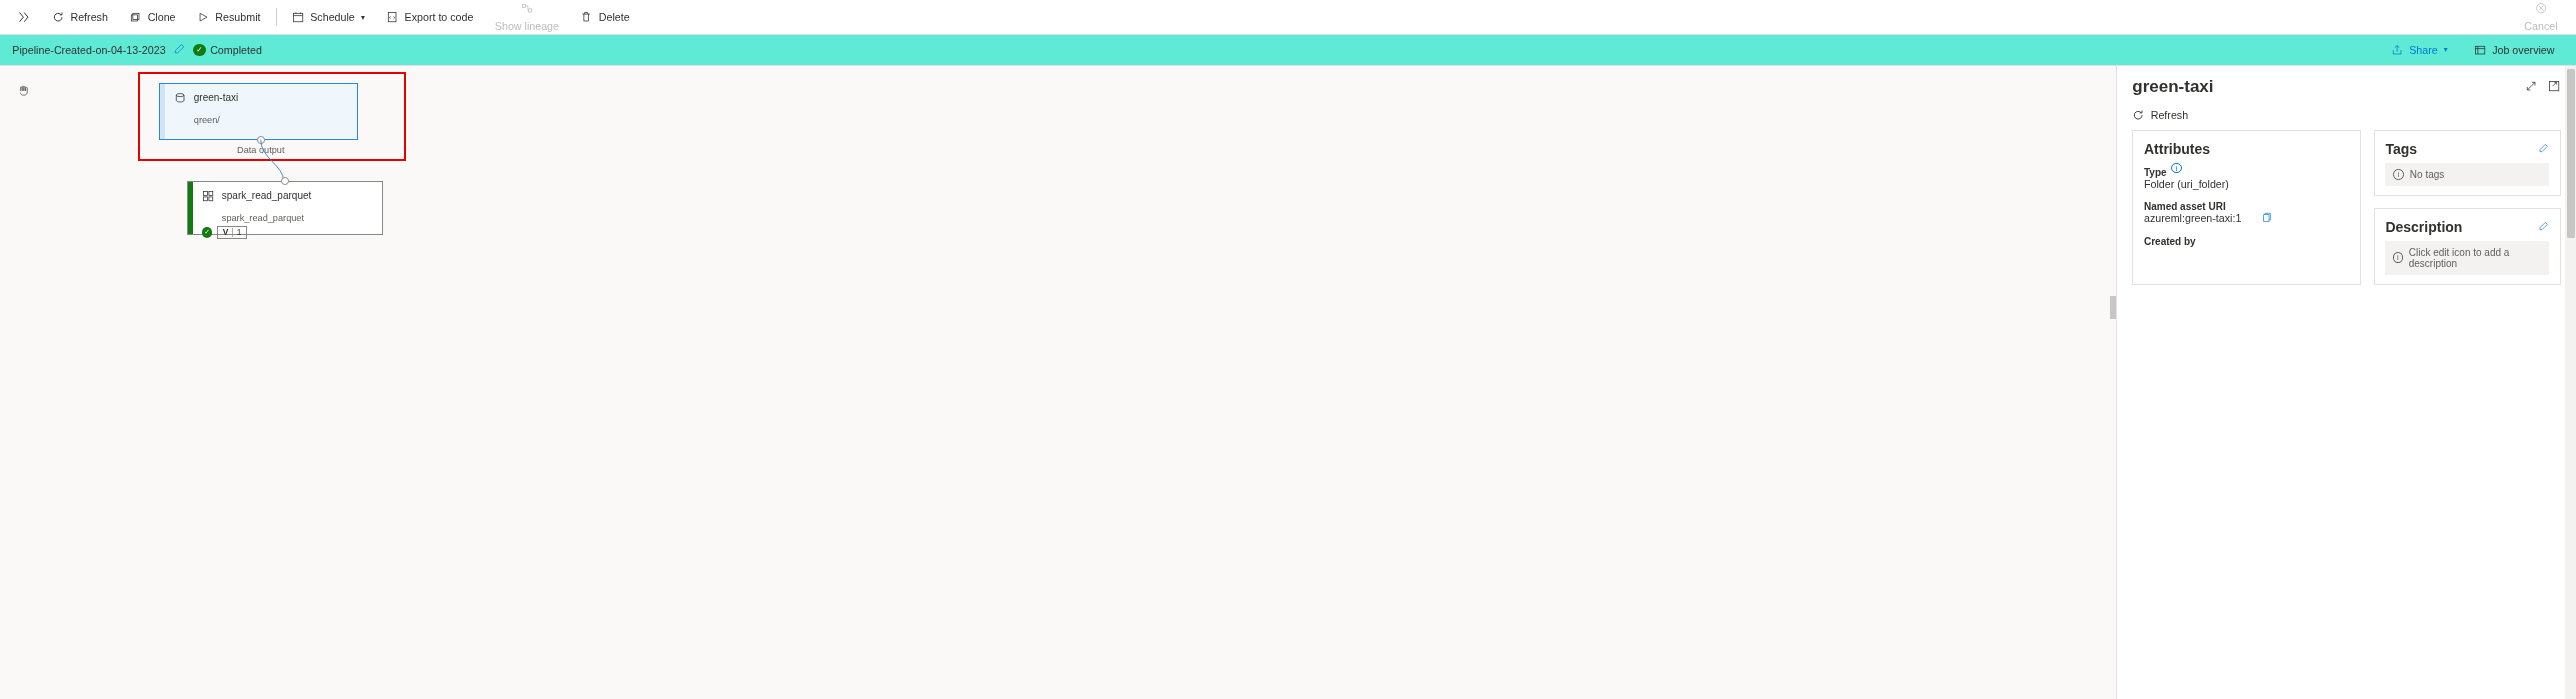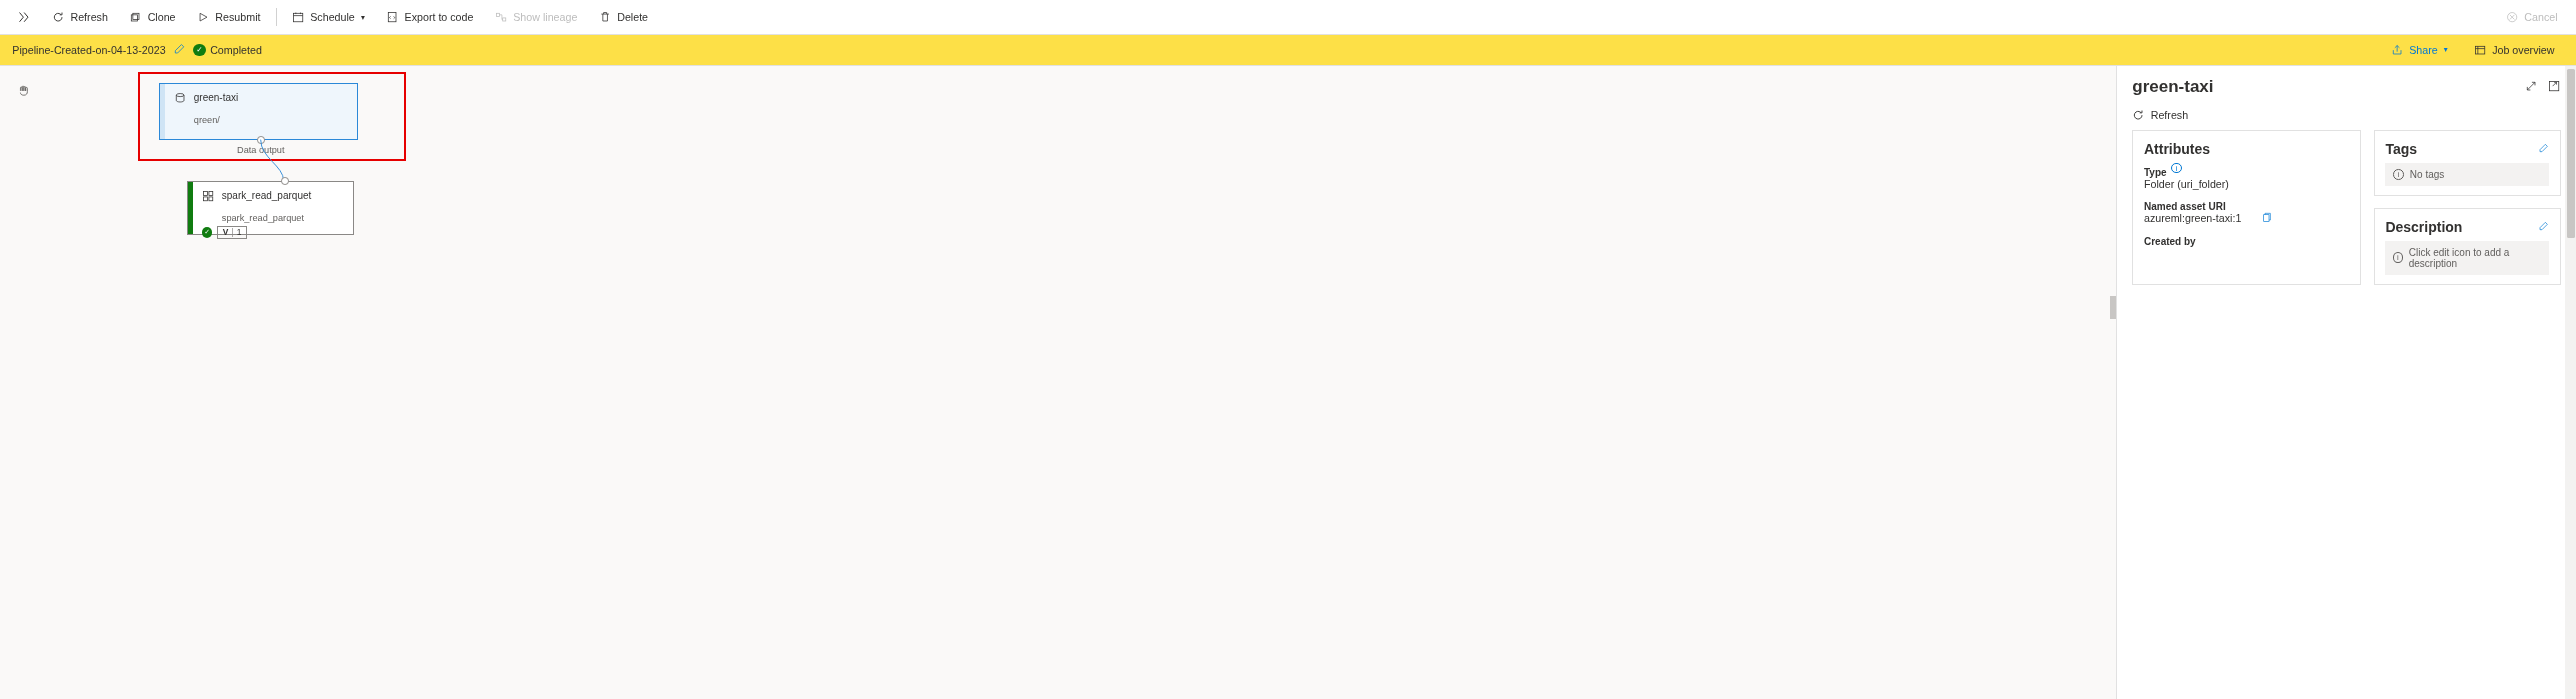--- a/index.html
+++ b/index.html
@@ -1,23 +1,23 @@
 <!DOCTYPE html>
 <html style="font-size:12.3px"><head>
 <meta charset="utf-8">
 <style>
   * { box-sizing: border-box; margin: 0; padding: 0; }
   body { font-family: "Segoe UI", -apple-system, BlinkMacSystemFont, sans-serif; font-size: 10.7px; color: #323130; background: #fff; width: 2576px; height: 699px; overflow: hidden; transform-origin: top left;}
   .toolbar { display:flex; align-items:center; height:35px; padding:0 7.7px; border-bottom:0.8px solid #e1e1e1; gap:0; }
   .tb-btn { display:inline-flex; align-items:center; gap:6.1px; padding:0 10.7px; height:31px; cursor:pointer; color:#323130; }
-  .tb-btn.disabled { color:#bdbdbd; cursor:default; }
+  .tb-btn.disabled { color:#bdbdbd; cursor:default;flex-direction:column; }
   .tb-sep { width:0.8px; height:18.4px; background:#d1d1d1; margin:0 4.6px; }
   .tb-spacer { flex:1; }
   .icon { width:12.3px; height:12.3px; display:inline-flex; align-items:center; justify-content:center; flex-shrink:0; }
-  .subbar { display:flex; align-items:center; height:31px; padding:0 12.3px; border-bottom:0.8px solid #e1e1e1; gap:7.7px; background:#fde047; }
+  .subbar { display:flex; align-items:center; height:31px; padding:0 12.3px; border-bottom:0.8px solid #e1e1e1; gap:7.7px; background:#5eead4; }
   .pipeline-name { font-size:10.7px; color:#323130; }
   .edit-pen { color:#0078d4; cursor:pointer; }
   .status-pill { display:inline-flex; align-items:center; gap:4.6px; }
   .status-circle { width:12.3px; height:12.3px; border-radius:50%; background:#107c10; display:flex; align-items:center; justify-content:center; color:#fff; font-size:7.7px; }
   .share-btn { display:inline-flex; align-items:center; gap:6.1px; color:#0078d4; cursor:pointer; padding:0 9.2px; }
   .overview-btn { display:inline-flex; align-items:center; gap:6.1px; cursor:pointer; padding:0 9.2px; }
   .main { display:flex; height:calc(100% - 66px); background:#faf9f8; }
   .canvas { flex:1; position:relative; background:#faf9f8; }
   .hand-cursor { position:absolute; top:18.4px; left:17px; color:#605e5c; }
   .highlight-box { position:absolute; border:2.3px solid #e60000; }
@@ -198,21 +198,21 @@
       </div>
       <div class="port" style="left:97px; bottom:-4.6px;"></div>
     </div>
     <div class="port-label" style="left:237px; top:79px;">Data output</div>
 
     <svg class="line" style="left:0; top:0;" width="460" height="230" viewBox="0 0 600 300">
       <path d="M340 96 C 340 120, 370 130, 370 150" stroke="#2b88d8" stroke-width="1.2" fill="none"></path>
     </svg>
     <div class="edge-label" style="left:271px; top:115px;margin-left:37px;">green</div>
 
-    <div class="node" style="left:187px; top:115px; width:167px; height:54px;">
+    <div class="node" style="left:187px; top:115px; width:196px; height:54px;">
       <div class="node-accent" style="background:#107c10;"></div>
       <div class="port" style="left:93px; top:-4.6px;"></div>
       <div class="node-body" style="padding-bottom:1.5px;">
         <span class="icon">
             <svg width="12.3" height="12.3" viewBox="0 0 16 16">
               <rect x="2" y="2" width="5" height="5" stroke="#323130" fill="none"></rect>
               <rect x="9" y="2" width="5" height="5" stroke="#323130" fill="none"></rect>
               <rect x="2" y="9" width="5" height="5" stroke="#323130" fill="none"></rect>
               <rect x="9" y="9" width="5" height="5" stroke="#323130" fill="none"></rect>
             </svg>

